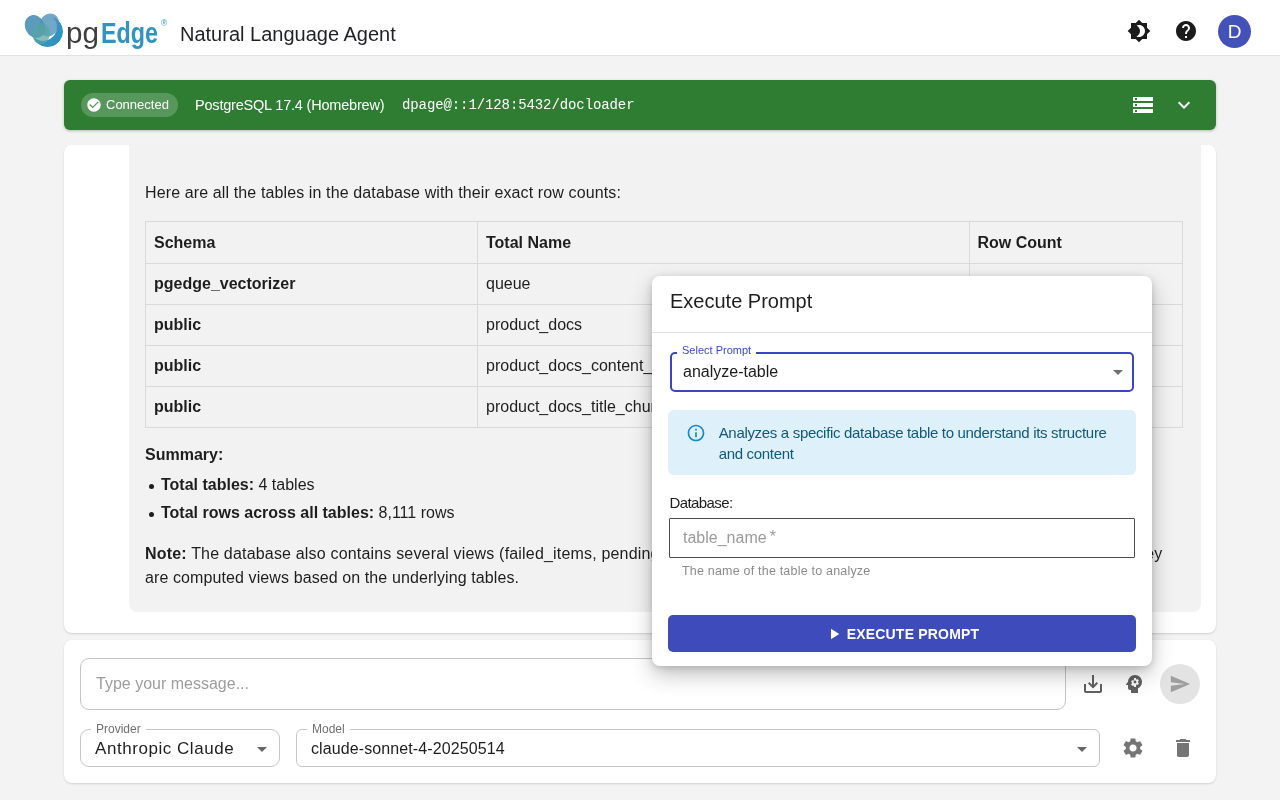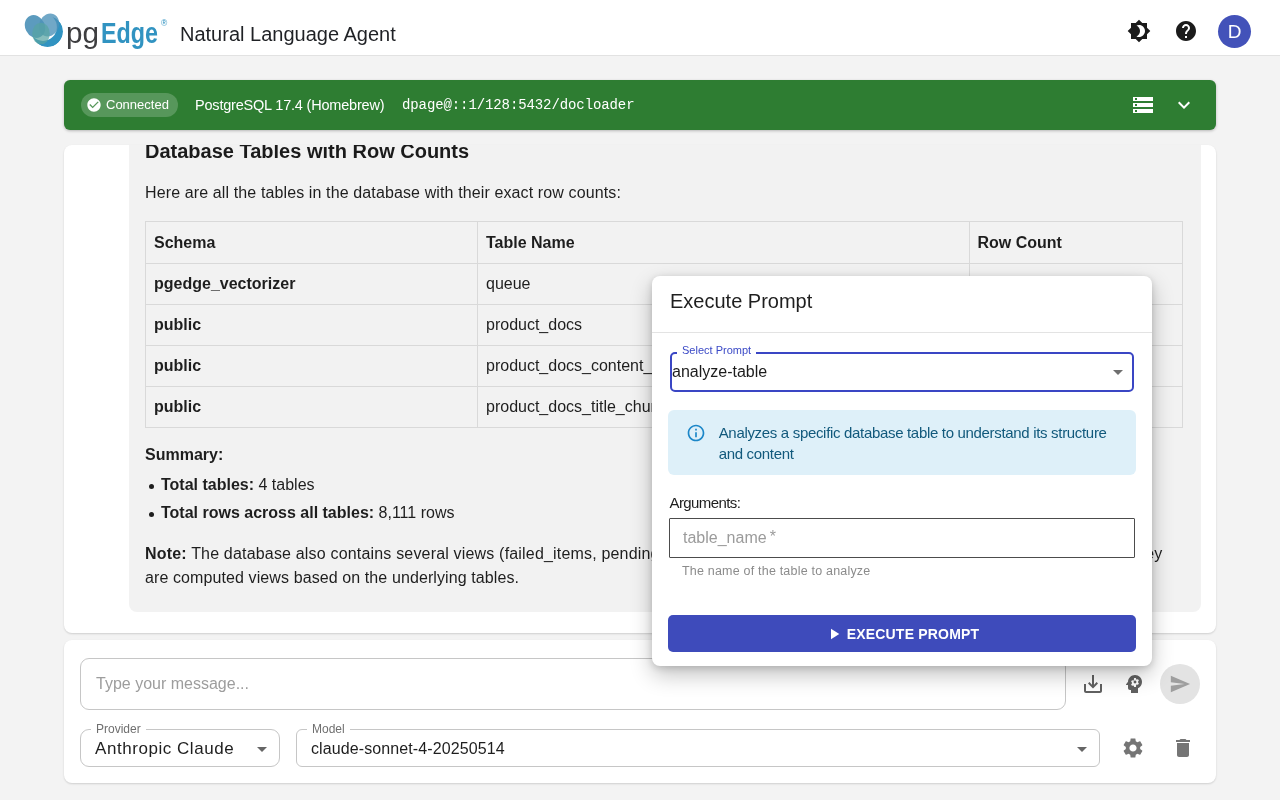--- a/index.html
+++ b/index.html
@@ -44,21 +44,21 @@
   .selbox { position:absolute; height:38px; border:1px solid #c6c6c6; border-radius:9px; }
   .selbox .lab { position:absolute; left:10px; top:-7px; background:#fff; padding:0 5px; font-size:12px; color:#6f6f6f; line-height:13px; }
   .selbox .val { position:absolute; left:14px; top:0; line-height:37px; font-size:16px; color:#1e1e1e; }
   #sendbtn { position:absolute; left:1096px; top:24px; width:40px; height:40px; border-radius:50%; background:#e3e3e3; }
 
   
   #modal { position:absolute; left:652px; top:276px; width:500px; height:390px; background:#fff; border-radius:8px; box-shadow:0 9px 22px rgba(0,0,0,0.24), 0 2px 7px rgba(0,0,0,0.15); }
   #mtitle { position:absolute; left:18px; top:15px; font-size:20px; line-height:20px; color:#1f1f1f; }
   #mdivider { position:absolute; left:0; top:56px; width:500px; height:1px; background:#e3e3e3; }
   #selp { position:absolute; left:18px; top:76px; width:464px; height:40px; border:2px solid #3a46c4; border-radius:5px; }
-  #selp .val { position:absolute; left:0; top:0; line-height:36px; font-size:16px; color:#1c1c1c; }
+  #selp .val { position:absolute; left:11px; top:0; line-height:36px; font-size:16px; color:#1c1c1c; }
   #selplab { position:absolute; left:25px; top:67.5px; font-size:11px; line-height:12.5px; color:#3a49c6; background:#fff; padding:0 5px; }
   #alert { position:absolute; left:16px; top:133.5px; width:468px; height:65px; background:#def0f9; border-radius:6px; }
   #alert .atext { position:absolute; left:50.7px; top:13.6px; font-size:15px; letter-spacing:-0.32px; line-height:20.5px; color:#11597c; white-space:nowrap; }
   #args { position:absolute; left:17.5px; top:219px; font-size:15px; letter-spacing:-0.6px; line-height:15px; color:#1e1e1e; }
   #argbox { position:absolute; left:17px; top:242px; width:466px; height:40px; border:1px solid #4c4c4c; border-radius:1px; }
   #argbox .ph { position:absolute; left:13px; top:0; line-height:38px; font-size:16px; color:#9b9b9b; }
   #helper { position:absolute; left:30px; top:289px; font-size:12.5px; letter-spacing:0.2px; line-height:12.5px; color:#8b8b8b; }
   #execbtn { position:absolute; left:16px; top:339px; width:468px; height:37px; background:#3e4bbb; border-radius:5px; color:#fff; display:flex; align-items:center; justify-content:center; }
   #execbtn span { font-size:14px; font-weight:bold; letter-spacing:0.2px; margin-left:4px; }
 </style>
@@ -106,27 +106,26 @@
   <svg class="abs" style="left:1067px;top:13px;" width="24" height="24" viewBox="0 0 24 24" fill="#fff">
       <path d="M2 20h20v-4H2v4zm2-3h2v2H4v-2zM2 4v4h20V4H2zm4 3H4V5h2v2zm-4 7h20v-4H2v4zm2-3h2v2H4v-2z"></path>
     </svg>
   <svg class="abs" style="left:1108px;top:13px;" width="24" height="24" viewBox="0 0 24 24" fill="#fff">
       <path d="M16.59 8.59L12 13.17 7.41 8.59 6 10l6 6 6-6z"></path>
     </svg>
 </div>
 
 <div id="chatpanel">
   <div id="bubble">
-    <h2>Database Tables with Row Counts</h2>
     <div id="intro">Here are all the tables in the database with their exact row counts:</div>
     <table>
       <tbody>
           <tr>
             <th class="c1">Schema</th>
-            <th class="c2">Table Name</th>
+            <th class="c2">Total Name</th>
             <th>Row Count</th>
           </tr>
       <tr>
             <td><b>pgedge_vectorizer</b></td>
             <td>queue</td>
             <td>8,111</td>
           </tr>
       <tr>
             <td><b>public</b></td>
             <td>product_docs</td>
@@ -206,21 +205,21 @@
         <path d="M7 10l5 5 5-5z"></path>
       </svg>
   </div>
   <div id="selplab">Select Prompt</div>
   <div id="alert">
     <svg style="position:absolute;left:18px;top:13px;" width="20" height="20" viewBox="0 0 24 24" fill="#1b86c8">
         <path d="M11 7h2v2h-2zm0 4h2v6h-2zm1-9C6.48 2 2 6.48 2 12s4.48 10 10 10 10-4.48 10-10S17.52 2 12 2zm0 18c-4.41 0-8-3.59-8-8s3.59-8 8-8 8 3.59 8 8-3.59 8-8 8z"></path>
       </svg>
     <div class="atext">Analyzes a specific database table to understand its structure<br>and content</div>
   </div>
-  <div id="args">Arguments:</div>
+  <div id="args">Database:</div>
   <div id="argbox">
       <span class="ph">table_name<span style="display:inline-block;margin-left:3px;transform:translateY(-1px)">*</span></span>
     </div>
   <div id="helper">The name of the table to analyze</div>
   <div id="execbtn">
       <svg width="18" height="18" viewBox="0 0 24 24" fill="#fff">
         <path d="M8 5v14l11-7z"></path>
       </svg>
       <span>EXECUTE PROMPT</span>
     </div>

